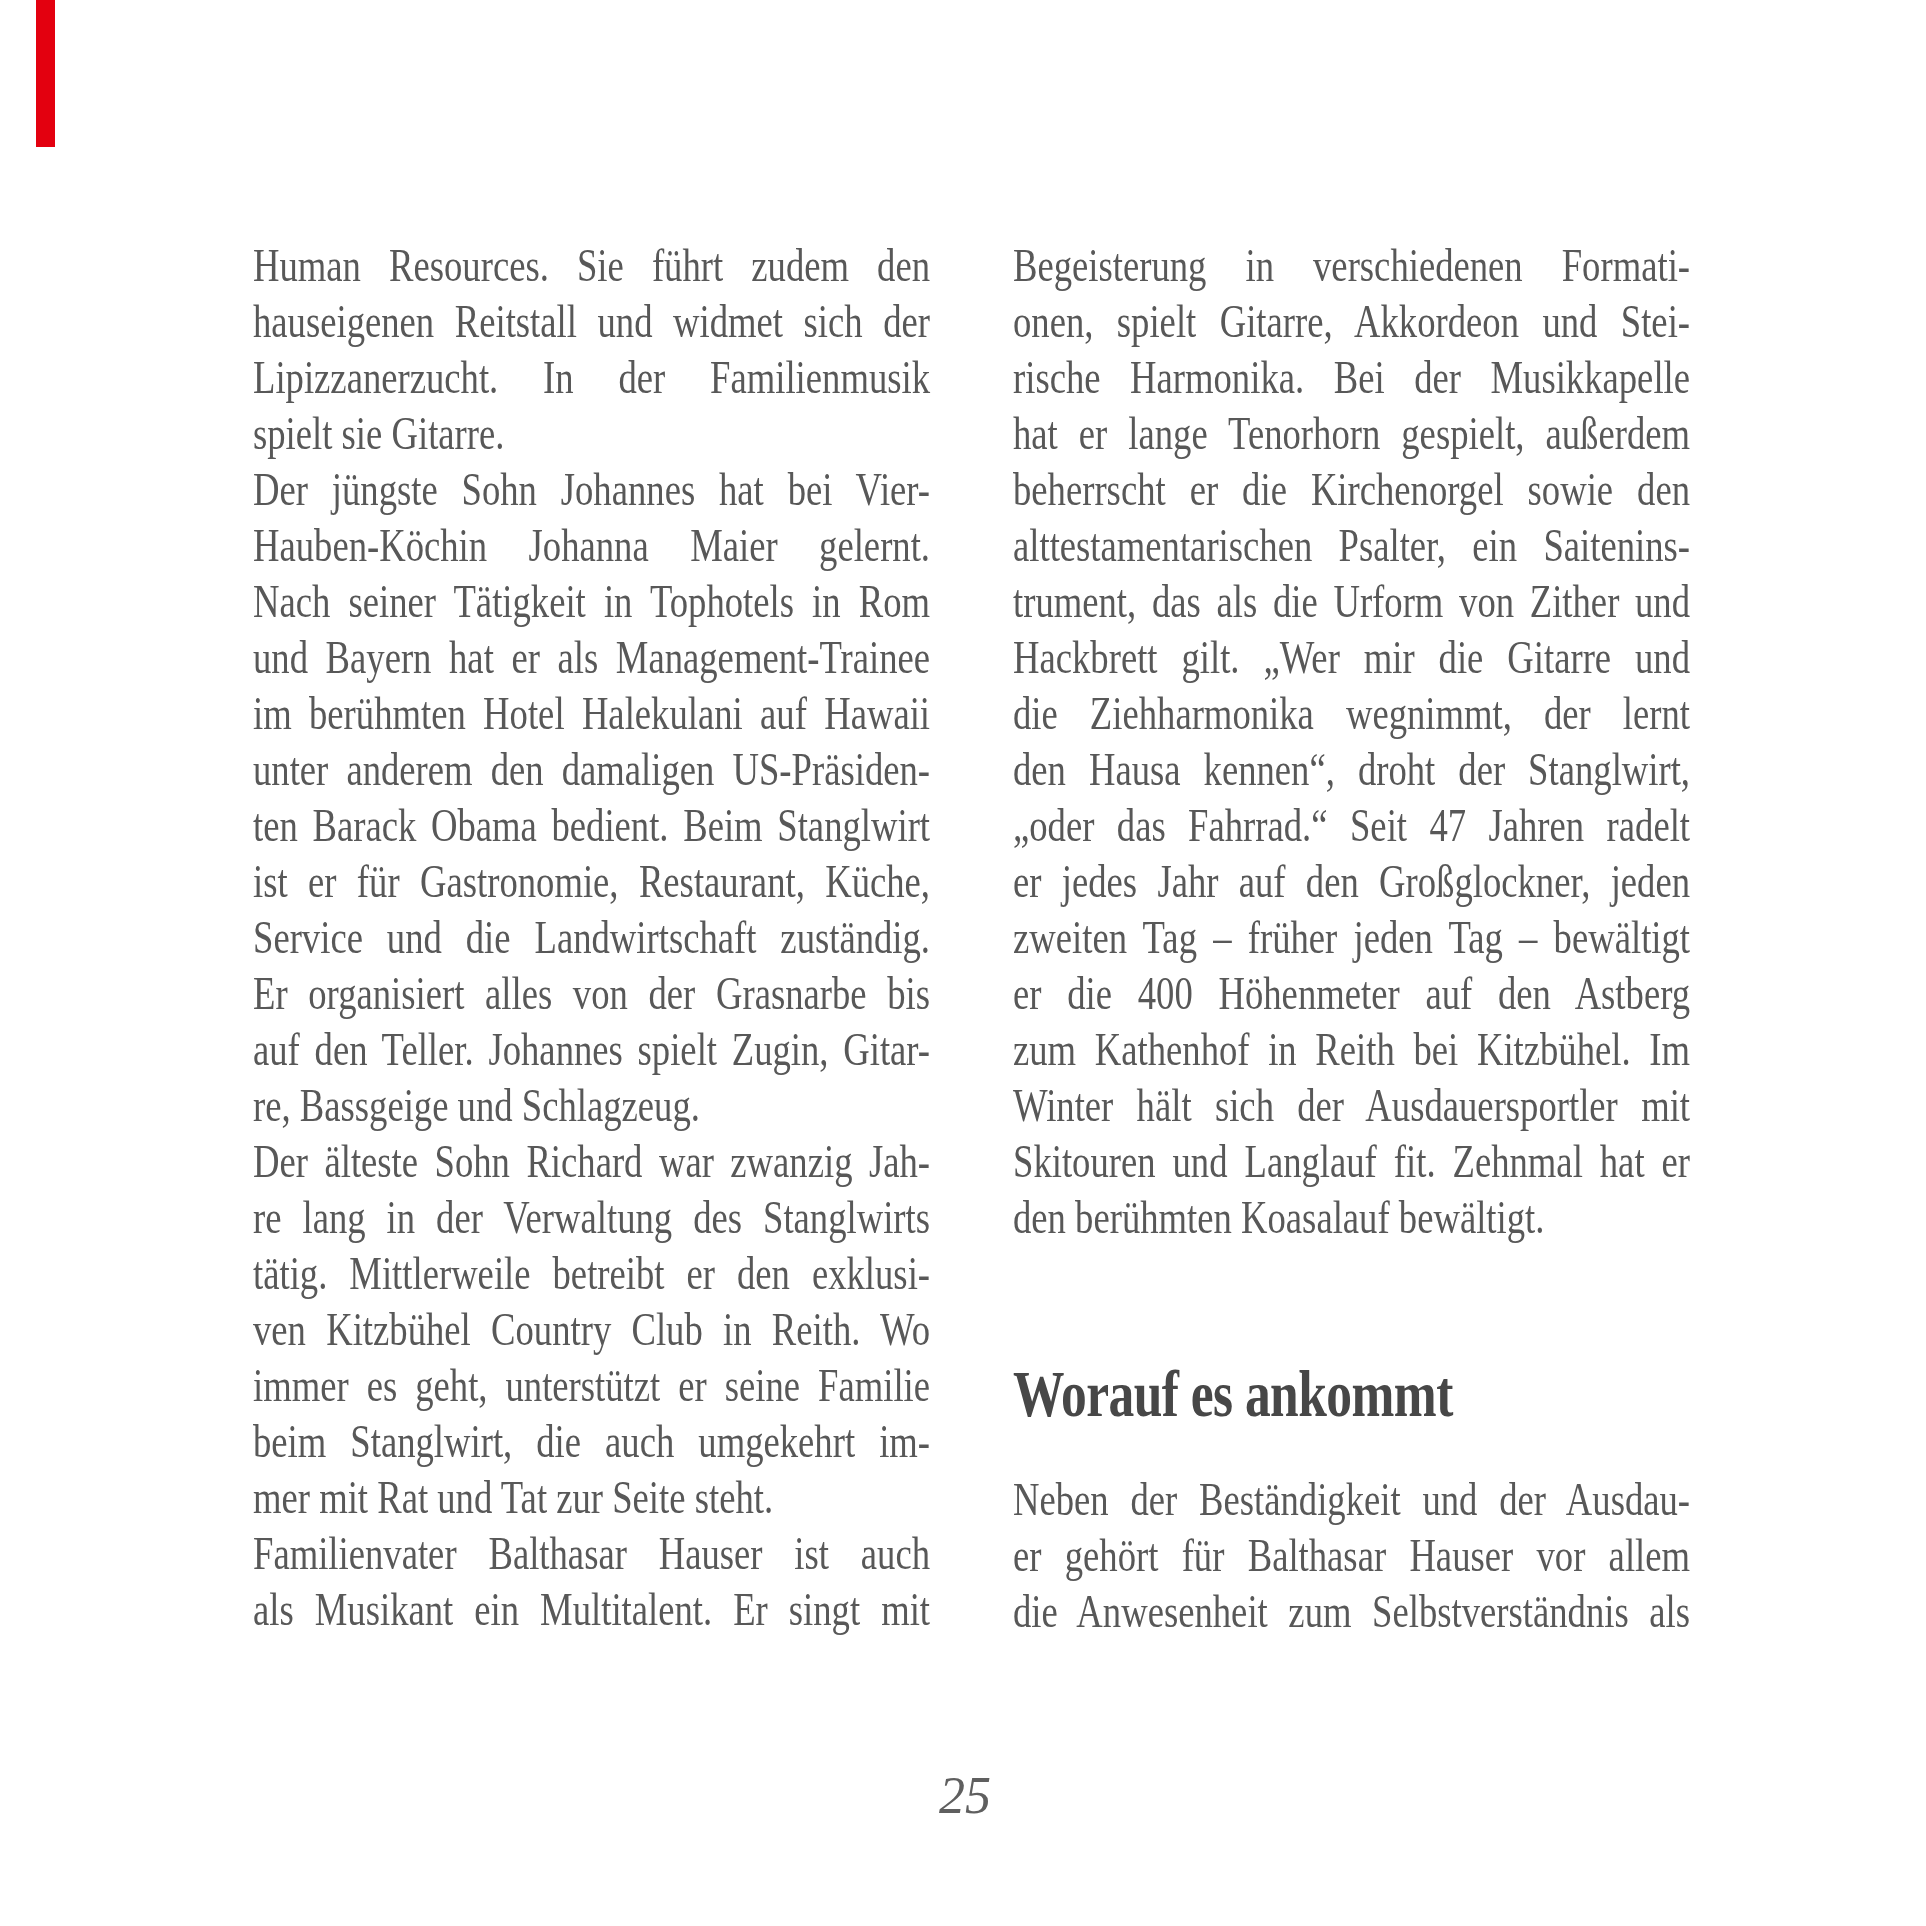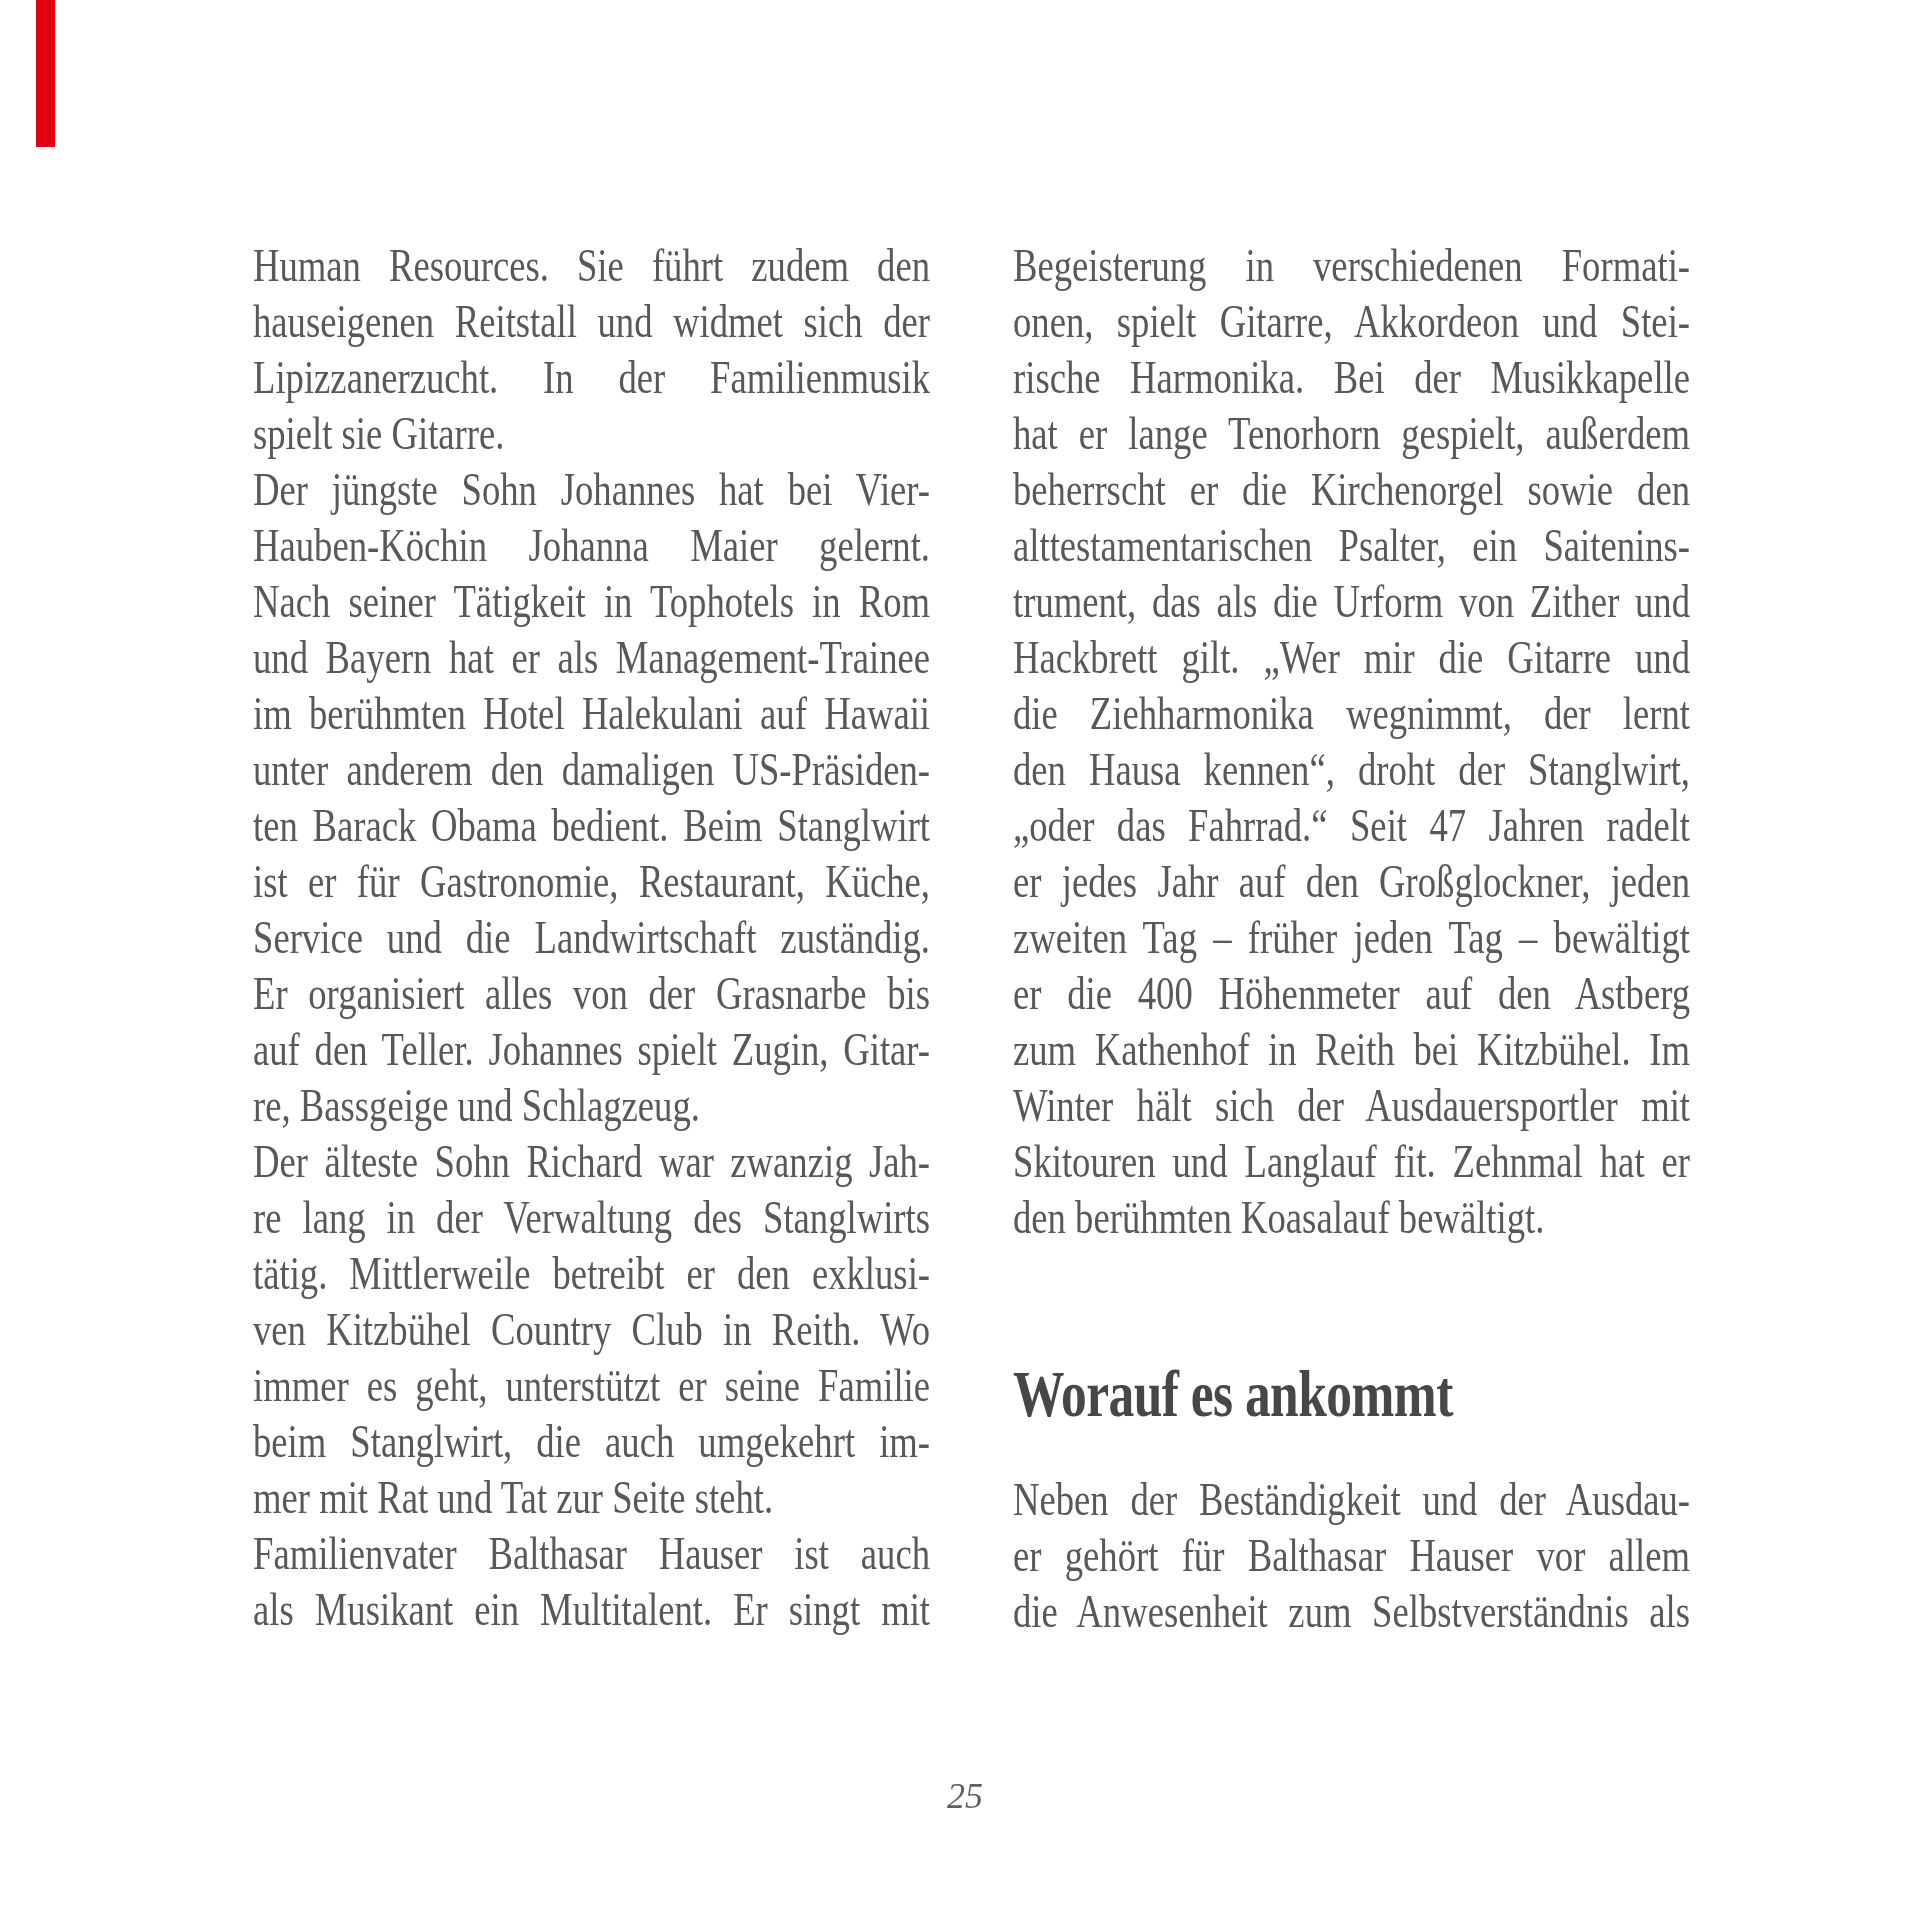--- a/index.html
+++ b/index.html
@@ -58,21 +58,21 @@
 
   .page-number {
     position: absolute;
     left: 0;
     top: 1765px;
     width: 100%;
     box-sizing: border-box;
     padding-left: 4px;
     text-align: center;
     font-style: italic;
-    font-size: 36px;
+    font-size: 52px;
     line-height: 62px;
     color: #5f5f5f;
   }
 </style>
 </head>
 <body>
 
 <div class="red-bar" style="background: rgb(227, 0, 15);"></div>
 
 <div class="col col-left">

